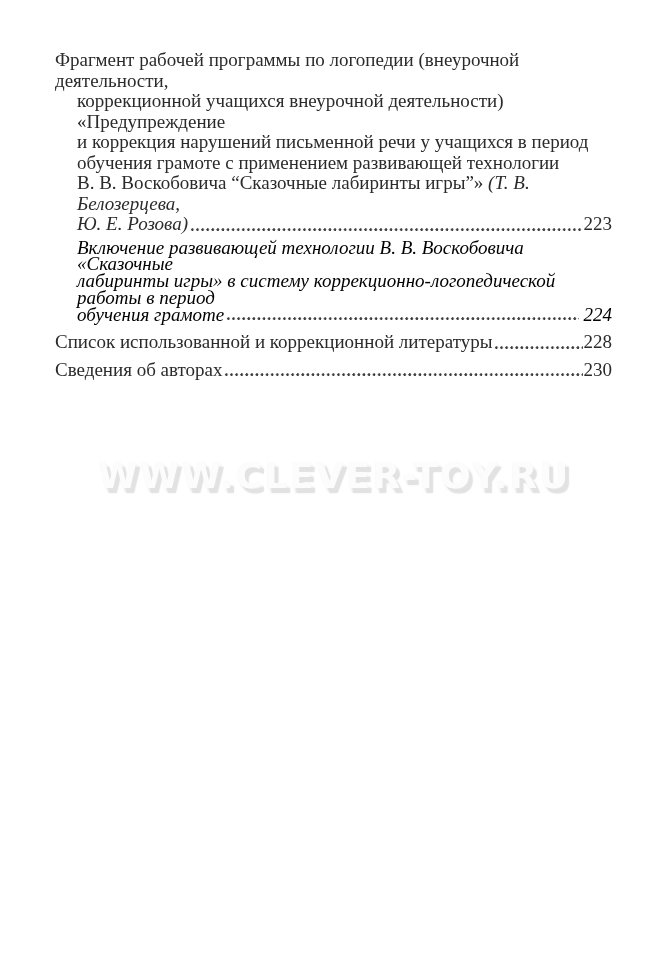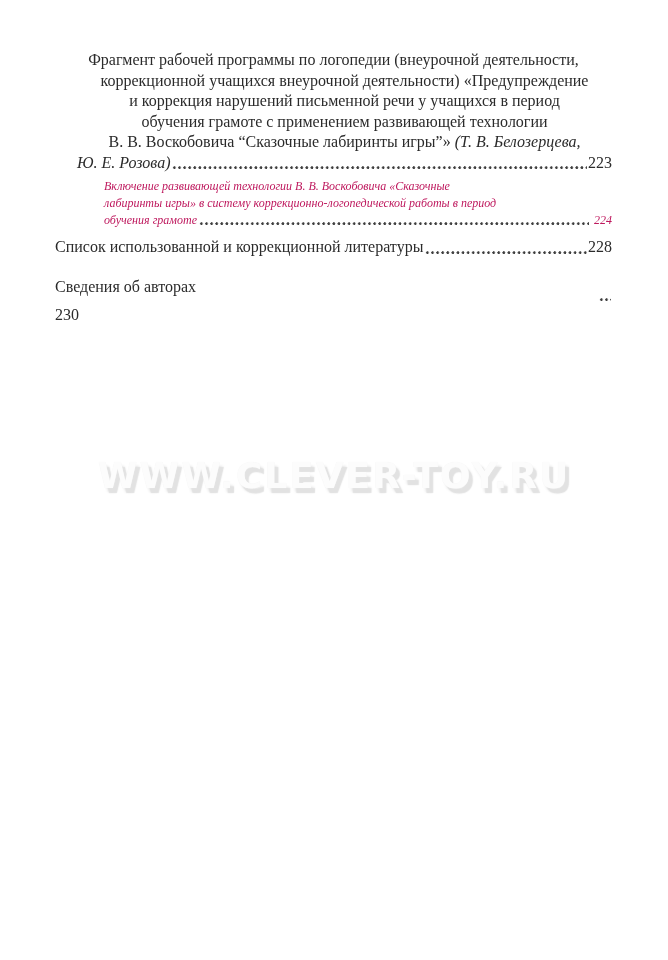--- a/index.html
+++ b/index.html
@@ -13,33 +13,32 @@
   }
   .page {
     position: absolute;
     inset: 0;
     background: #ffffff;
     padding: 50px 56px 0 55px;
     color: #2b2b2b;
   }
   .toc { width: 100%; }
   .entry-main {
-    font-size: 16px;
+    font-size: 19px;
     line-height: 20.5px;
     color: #2b2b2b;
-    text-align: center;
   }
   .indent-1 { margin-left: 22px; }
   .entry-sub {
-    margin-left: 49px;
+    margin-left: 22px;
     margin-top: 5px;
-    font-size: 12px;
+    font-size: 19px;
     line-height: 16.8px;
     font-style: italic;
-    color: #be185d;
+    color: #000000;
   }
   .row {
     display: flex;
     align-items: baseline;
   }
   .leader {
     flex: 1 1 auto;
     height: 5px;
     align-self: flex-end;
     margin: 0 1px 3px 2px;
@@ -47,21 +46,21 @@
     background-size: 5.1px 5px;
     background-repeat: repeat-x;
     background-position: left bottom;
     min-width: 12px;
   }
   .leader-sub { margin-bottom: 2px; }
   .pagenum { white-space: nowrap; font-style: normal; }
   .pagenum-italic { font-style: italic; margin-left: 4px; }
   .italic { font-style: italic; }
   .gap-list { margin-top: 9px; }
-  .gap-authors { margin-top: 19px; flex-direction: column; }
+  .gap-authors { margin-top: 7px; }
   .watermark {
     position: absolute;
     top: 441px;
     left: 0;
     width: 668px;
     text-align: center;
     font-family: "DejaVu Sans", "Liberation Sans", sans-serif;
     font-weight: bold;
     font-size: 36px;
     line-height: 70px;

